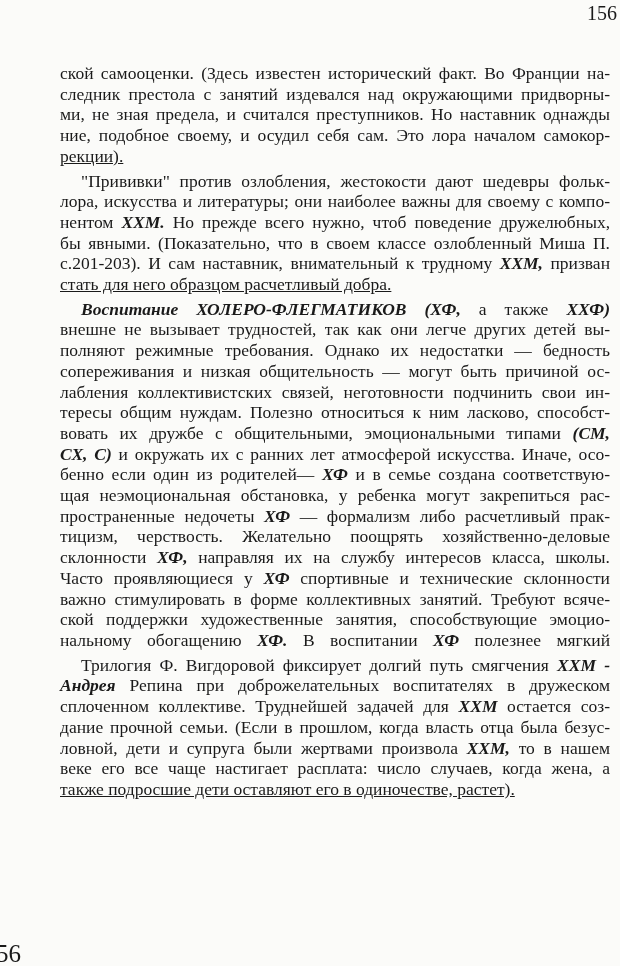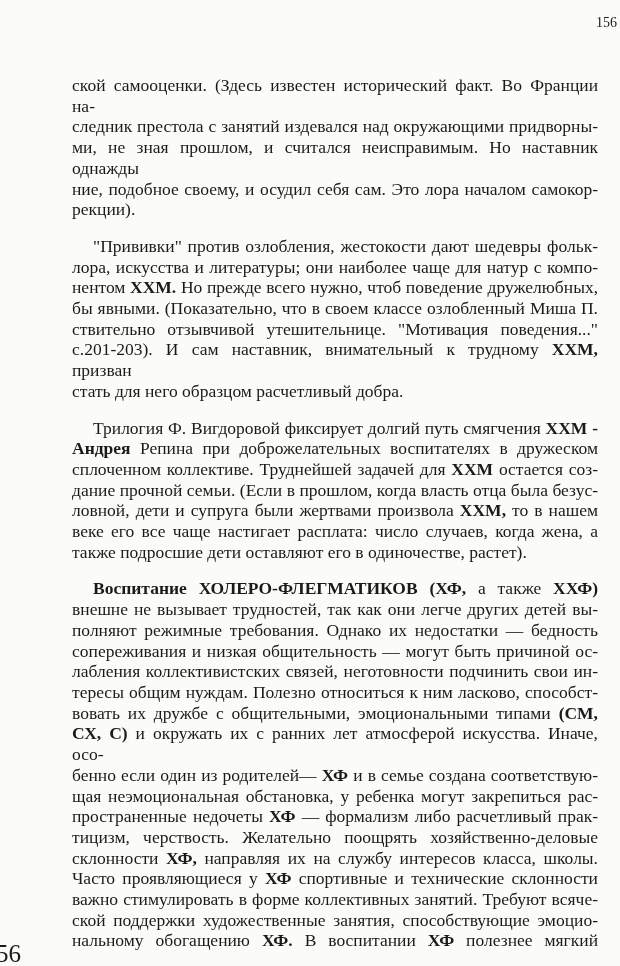--- a/index.html
+++ b/index.html
@@ -7,96 +7,95 @@
     width: 620px;
     height: 966px;
     position: relative;
     overflow: hidden;
     background: #fbfbf9;
     color: #1a1a1a;
     font-family: "Liberation Serif", "DejaVu Serif", serif;
   }
   .pagenum-top {
     position: absolute;
-    top: 16px;
+    top: 3px;
     right: 3px;
-    font-size: 14px;
+    font-size: 20px;
     line-height: 1;
   }
   .pagenum-bottom {
     position: absolute;
     top: 941px;
     left: -4px;
     font-size: 25px;
     line-height: 1;
   }
   .text-block {
     position: absolute;
     left: 56px;
     top: 59px;
     width: 558px;
   }
-  .paragraph { margin: 16px; }
+  .paragraph { margin: 4px; }
   .line {
     font-size: 17.5px;
     line-height: 20.7px;
     text-align: justify;
     text-align-last: justify;
   }
-  .line.last { text-align-last: left; }
+  .line.last { text-align-last: left; text-decoration: underline; }
   .paragraph.indent .line:first-child { text-indent: 21px; }
-  b { font-weight: bold; }
+  b { font-weight: bold; font-style: italic; }
 </style>
 </head>
 <body style="background: rgb(251, 251, 249); color: rgb(26, 26, 26);">
 
 <div class="page">
   <div class="pagenum-top">156</div>
 
   <div class="text-block">
       <div class="paragraph">
         <div class="line">ской самооценки. (Здесь известен исторический факт. Во Франции на-</div>
         <div class="line">следник престола с занятий издевался над окружающими придворны-</div>
-        <div class="line">ми, не зная прошлом, и считался неисправимым. Но наставник однажды</div>
+        <div class="line">ми, не зная предела, и считался преступников. Но наставник однажды</div>
         <div class="line">ние, подобное своему, и осудил себя сам. Это лора началом самокор-</div>
         <div class="line last">рекции).</div>
       </div>
       <div class="paragraph indent">
         <div class="line">"Прививки" против озлобления, жестокости дают шедевры фольк-</div>
-        <div class="line">лора, искусства и литературы; они наиболее чаще для натур с компо-</div>
+        <div class="line">лора, искусства и литературы; они наиболее важны для своему с компо-</div>
         <div class="line">нентом <b>ХХМ.</b> Но прежде всего нужно, чтоб поведение дружелюбных,</div>
         <div class="line">бы явными. (Показательно, что в своем классе озлобленный Миша П.</div>
-        <div class="line">ствительно отзывчивой утешительнице. "Мотивация поведения..."</div>
         <div class="line">с.201-203). И сам наставник, внимательный к трудному <b>ХХМ,</b> призван</div>
         <div class="line last">стать для него образцом расчетливый добра.</div>
-      </div>
-      <div class="paragraph indent">
-        <div class="line">Трилогия Ф. Вигдоровой фиксирует долгий путь смягчения <b>ХХМ -</b></div>
-        <div class="line"><b>Андрея</b> Репина при доброжелательных воспитателях в дружеском</div>
-        <div class="line">сплоченном коллективе. Труднейшей задачей для <b>ХХМ</b> остается соз-</div>
-        <div class="line">дание прочной семьи. (Если в прошлом, когда власть отца была безус-</div>
-        <div class="line">ловной, дети и супруга были жертвами произвола <b>ХХМ,</b> то в нашем</div>
-        <div class="line">веке его все чаще настигает расплата: число случаев, когда жена, а</div>
-        <div class="line last">также подросшие дети оставляют его в одиночестве, растет).</div>
       </div>
       <div class="paragraph indent">
         <div class="line"><b>Воспитание ХОЛЕРО-ФЛЕГМАТИКОВ (ХФ,</b> а также <b>ХХФ)</b></div>
         <div class="line">внешне не вызывает трудностей, так как они легче других детей вы-</div>
         <div class="line">полняют режимные требования. Однако их недостатки — бедность</div>
         <div class="line">сопереживания и низкая общительность — могут быть причиной ос-</div>
         <div class="line">лабления коллективистских связей, неготовности подчинить свои ин-</div>
         <div class="line">тересы общим нуждам. Полезно относиться к ним ласково, способст-</div>
         <div class="line">вовать их дружбе с общительными, эмоциональными типами <b>(СМ,</b></div>
         <div class="line"><b>СХ, С)</b> и окружать их с ранних лет атмосферой искусства. Иначе, осо-</div>
         <div class="line">бенно если один из родителей— <b>ХФ</b> и в семье создана соответствую-</div>
         <div class="line">щая неэмоциональная обстановка, у ребенка могут закрепиться рас-</div>
         <div class="line">пространенные недочеты <b>ХФ</b> — формализм либо расчетливый прак-</div>
         <div class="line">тицизм, черствость. Желательно поощрять хозяйственно-деловые</div>
         <div class="line">склонности <b>ХФ,</b> направляя их на службу интересов класса, школы.</div>
         <div class="line">Часто проявляющиеся у <b>ХФ</b> спортивные и технические склонности</div>
         <div class="line">важно стимулировать в форме коллективных занятий. Требуют всяче-</div>
         <div class="line">ской поддержки художественные занятия, способствующие эмоцио-</div>
         <div class="line">нальному обогащению <b>ХФ.</b> В воспитании <b>ХФ</b> полезнее мягкий</div>
       </div>
+      <div class="paragraph indent">
+        <div class="line">Трилогия Ф. Вигдоровой фиксирует долгий путь смягчения <b>ХХМ -</b></div>
+        <div class="line"><b>Андрея</b> Репина при доброжелательных воспитателях в дружеском</div>
+        <div class="line">сплоченном коллективе. Труднейшей задачей для <b>ХХМ</b> остается соз-</div>
+        <div class="line">дание прочной семьи. (Если в прошлом, когда власть отца была безус-</div>
+        <div class="line">ловной, дети и супруга были жертвами произвола <b>ХХМ,</b> то в нашем</div>
+        <div class="line">веке его все чаще настигает расплата: число случаев, когда жена, а</div>
+        <div class="line last">также подросшие дети оставляют его в одиночестве, растет).</div>
+      </div>
     </div>
 
   <div class="pagenum-bottom">56</div>
 </div>
 
 </body></html>

